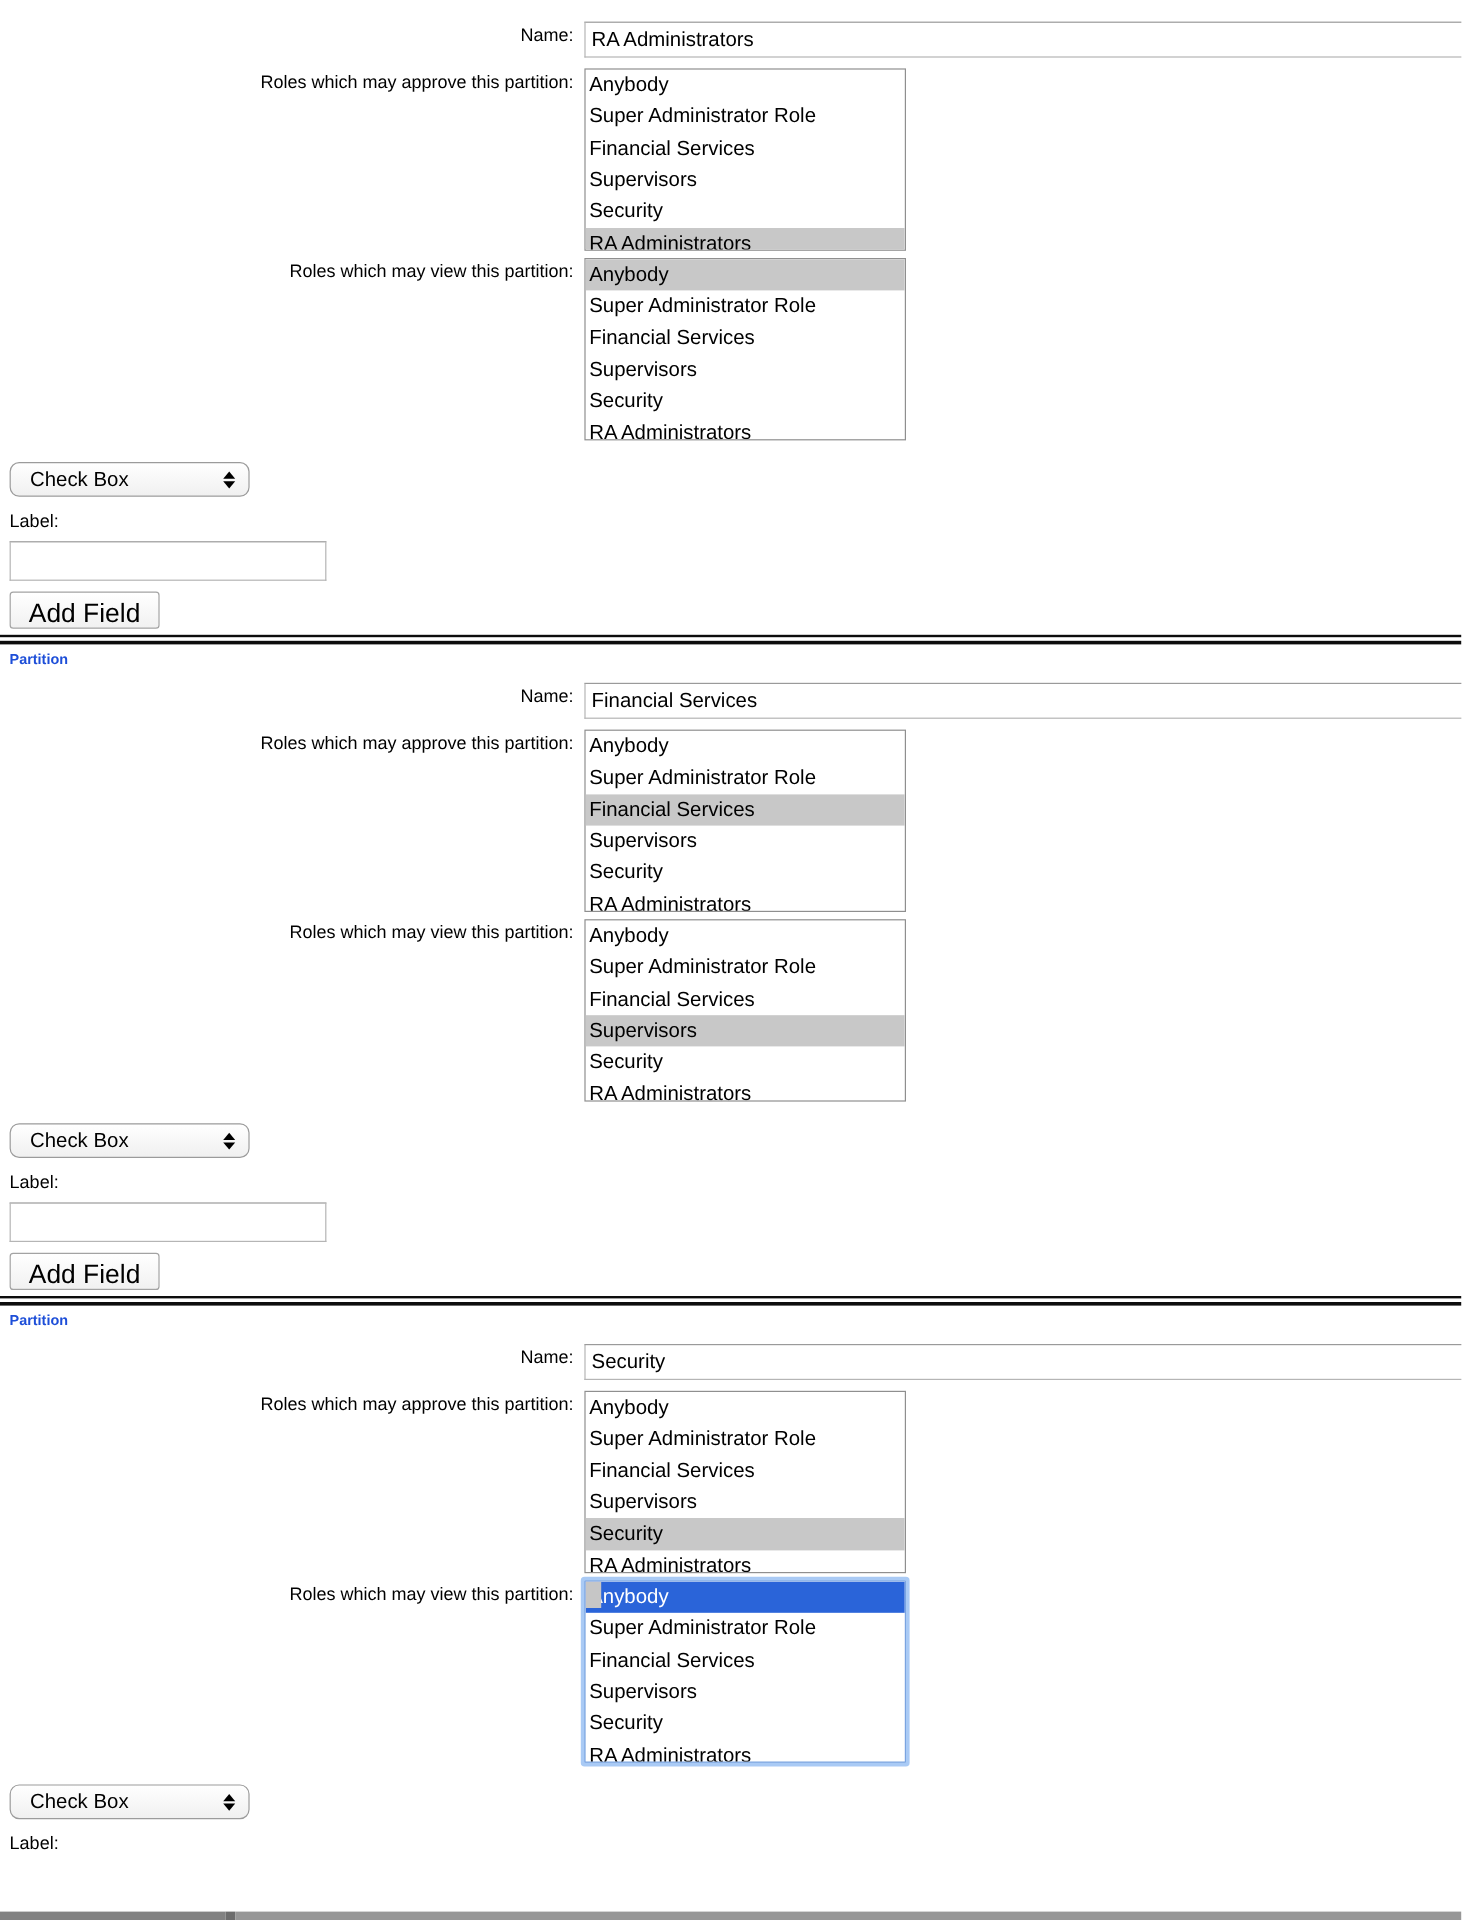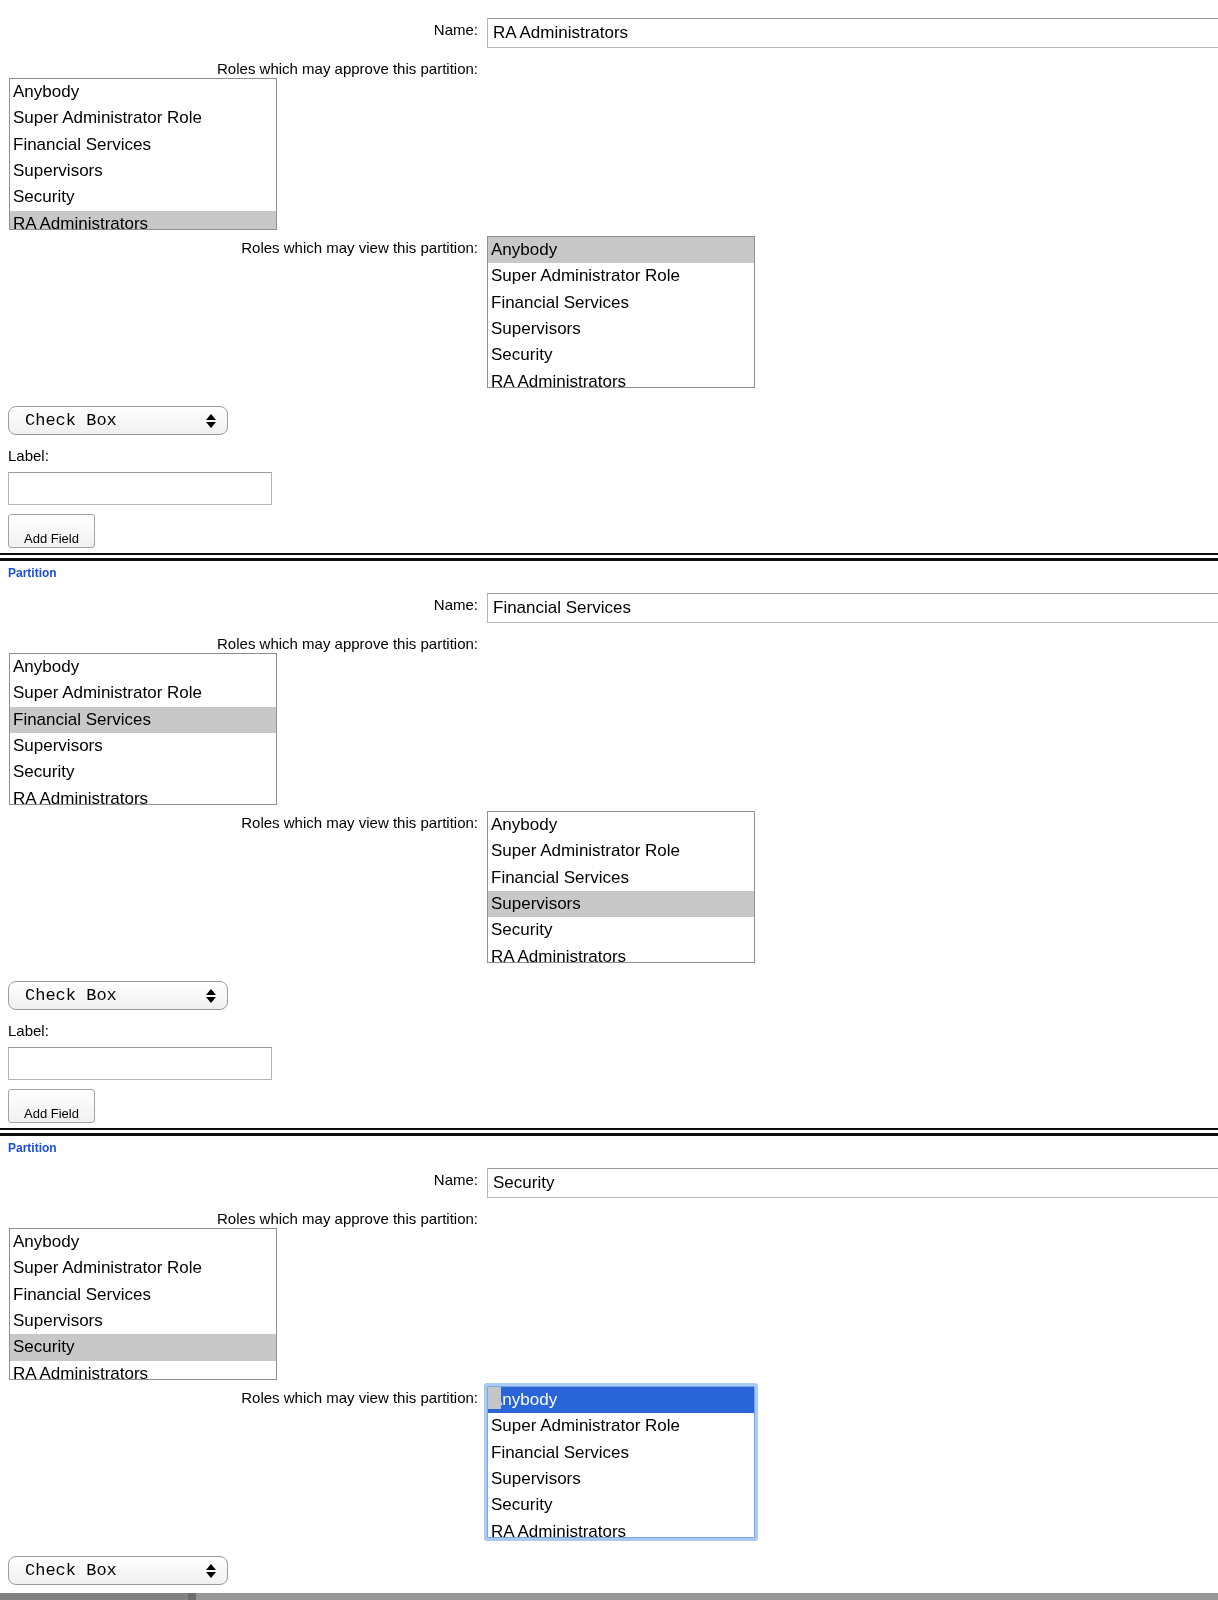--- a/index.html
+++ b/index.html
@@ -14,21 +14,21 @@
   }
 
   
   .row { display:flex; align-items:flex-start; }
   .row .lbl {
     flex:none; width:478px; text-align:right;
     font-size:15px; line-height:19px; padding-top:2px; color:#000000;
   }
   .row .ctl { margin-left:9px; flex:none; }
   .name-row { margin-bottom:9px; }
-  .approve-row { margin-bottom:6px;flex-direction:column; }
+  .approve-row { margin-bottom:6px; }
   .view-row { margin-bottom:0; }
 
   
   .name-input {
     width:745px; height:30px;
     border:1px solid #b5b5b5; border-top-color:#9a9a9a;
     font-family:"Liberation Sans", sans-serif;
     font-size:17px; padding:2px 5px; background:#fff; outline:none;
   }
   .field-label-input {
@@ -60,47 +60,47 @@
   }
   .option .artifact {
     position:absolute; left:0; top:0;
     width:13px; height:22px; background:#c6c6c6;
   }
 
   
   .pill-select {
     display:flex; align-items:center; justify-content:space-between;
     margin:18px 0 0 8px;
-    width:220px; height:29px;
+    width:200px; height:29px;
     border:1px solid #9b9b9b; border-radius:8px;
     background:linear-gradient(#ffffff,#f0f0f0);
     padding:0 11px 0 16px;
-    font-size:17px; cursor:default;font-family:Liberation Mono, monospace;
+    font-size:17px; cursor:default;
   }
   .spin-arrows { display:flex; flex-direction:column; align-items:center; }
   .spin-arrows .up {
     width:0; height:0; margin-bottom:2px;
     border-left:5px solid transparent; border-right:5px solid transparent;
     border-bottom:6px solid #000;
   }
   .spin-arrows .down {
     width:0; height:0;
     border-left:5px solid transparent; border-right:5px solid transparent;
     border-top:6px solid #000;
   }
 
   .label-caption { margin:13px 0 0 8px; font-size:15px; line-height:15px; }
 
   .add-field-btn {
     display:block; margin:9px 0 0 8px;
-    height:31px; padding:16px 15px;
+    height:31px; padding:4px 15px;
     border:1px solid #a3a3a3; border-radius:3px;
     background:linear-gradient(#ffffff,#f1f1f1);
     font-family:"Liberation Sans", sans-serif;
-    font-size:13px; color:#000;
+    font-size:22px; color:#000;
   }
 
   
   .divider {
     margin-top:5px; width:1218px; height:8px;
     border-top:2px solid #0d0d0d;
     border-bottom:3px solid #0d0d0d;
     background:#fff;
   }
   .part-heading {

